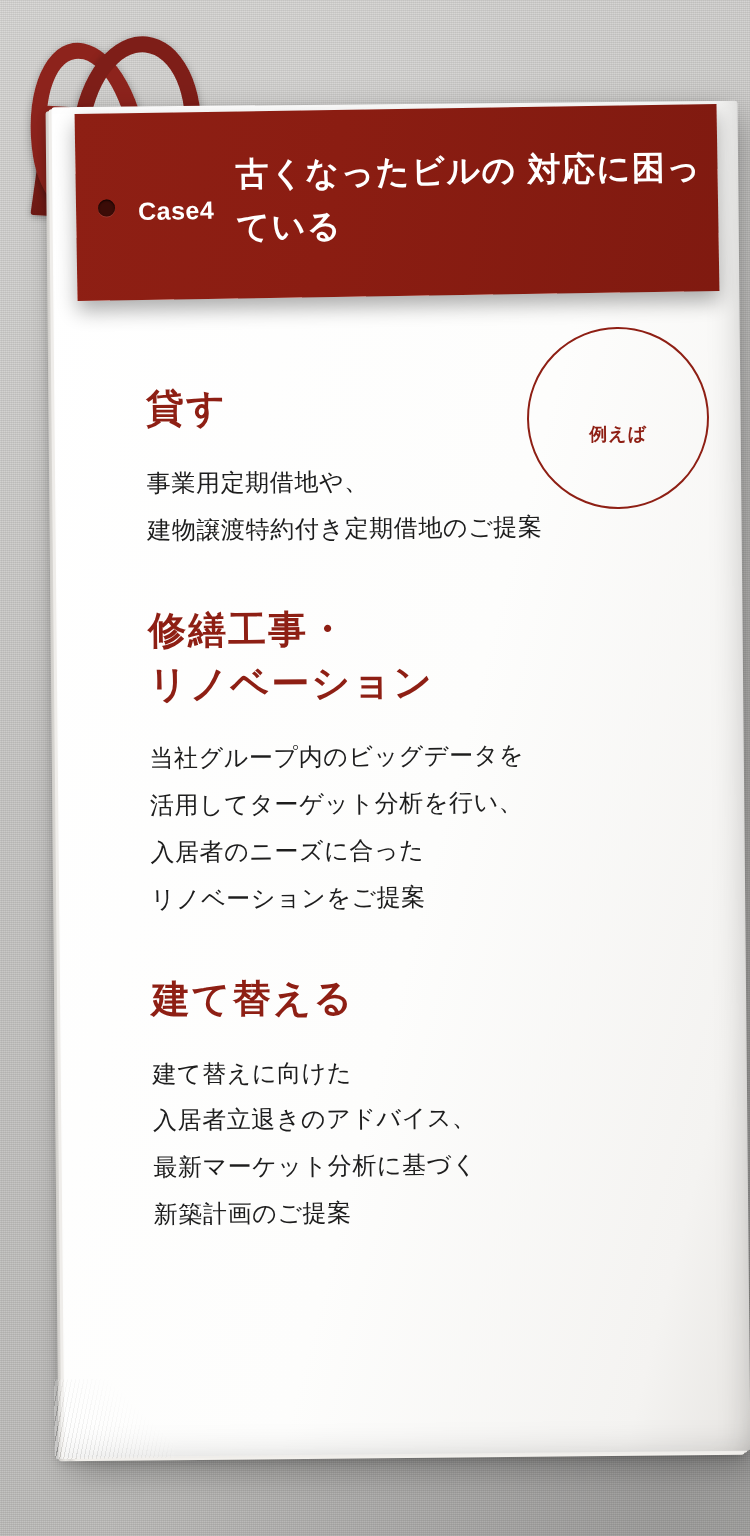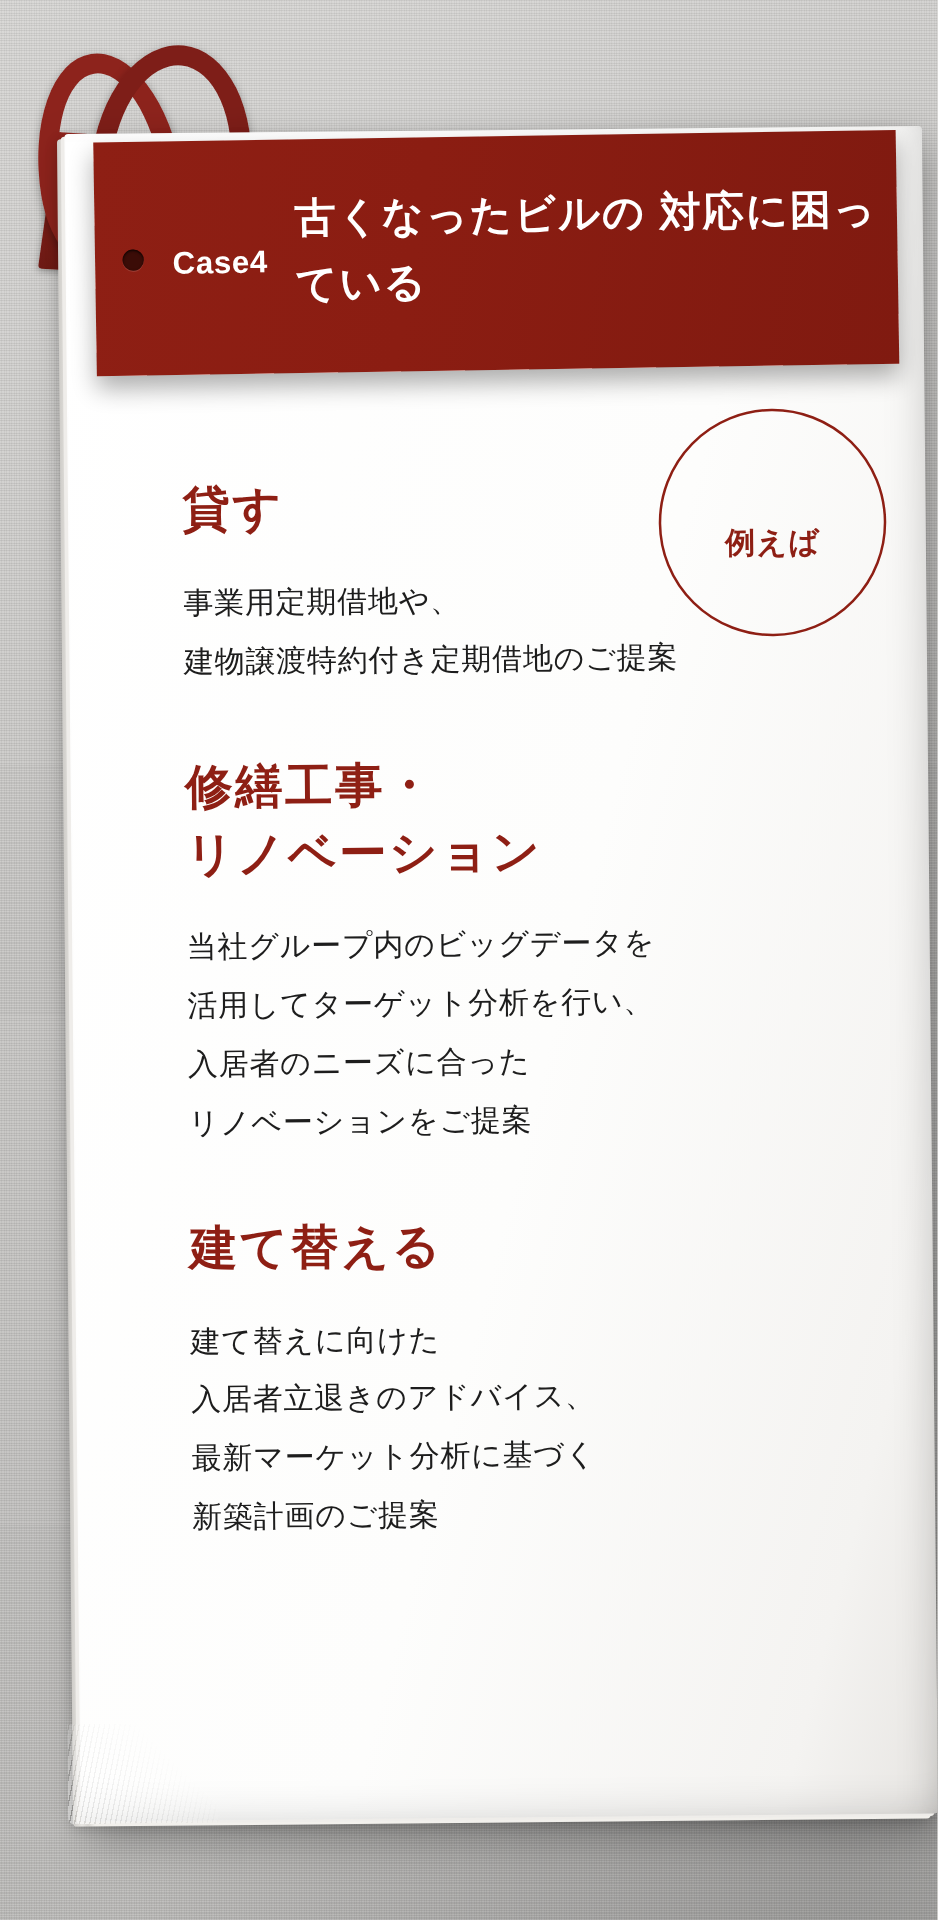--- a/index.html
+++ b/index.html
@@ -197,21 +197,21 @@
     height: 178px;
     border: 2px solid #8e1f14;
     border-radius: 50%;
     display: flex;
     align-items: center;
     justify-content: center;
     transform: rotate(-0.6deg);
   }
   .circle-badge span {
     color: #8e1f14;
-    font-size: 24px;
+    font-size: 18px;
     font-weight: 700;
     letter-spacing: 1px;
     margin-top: 31px;
   }
 
   
   .content {
     position: absolute;
     left: 150px;
     top: 380px;

